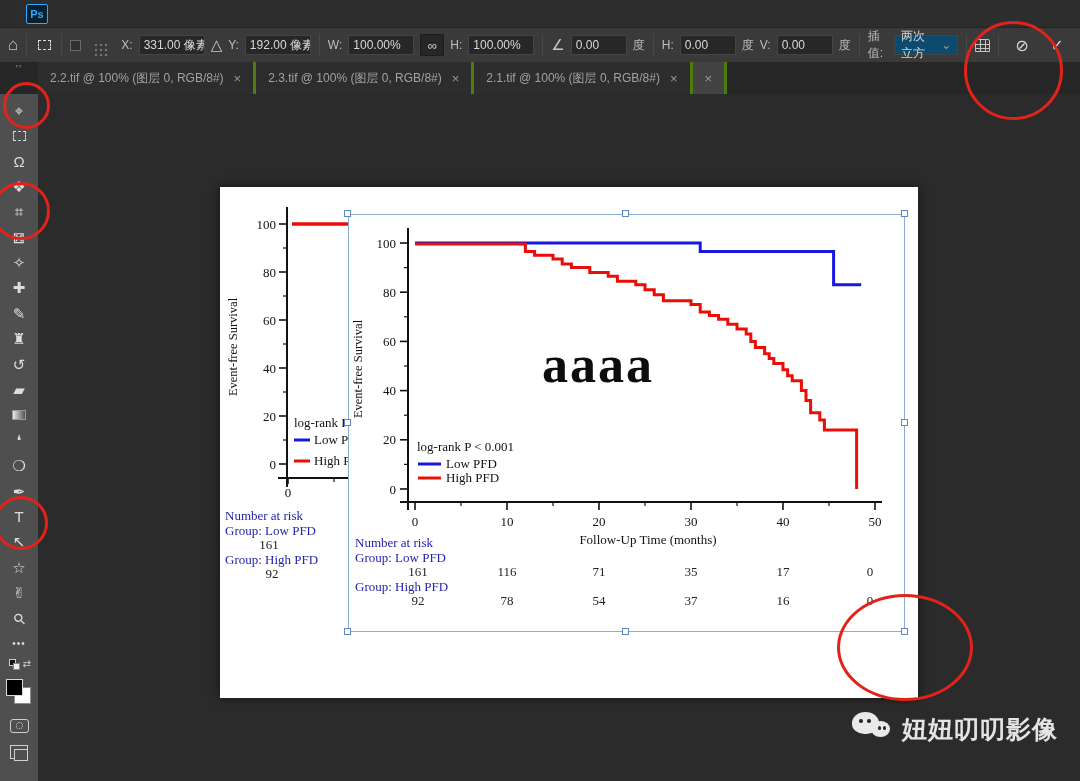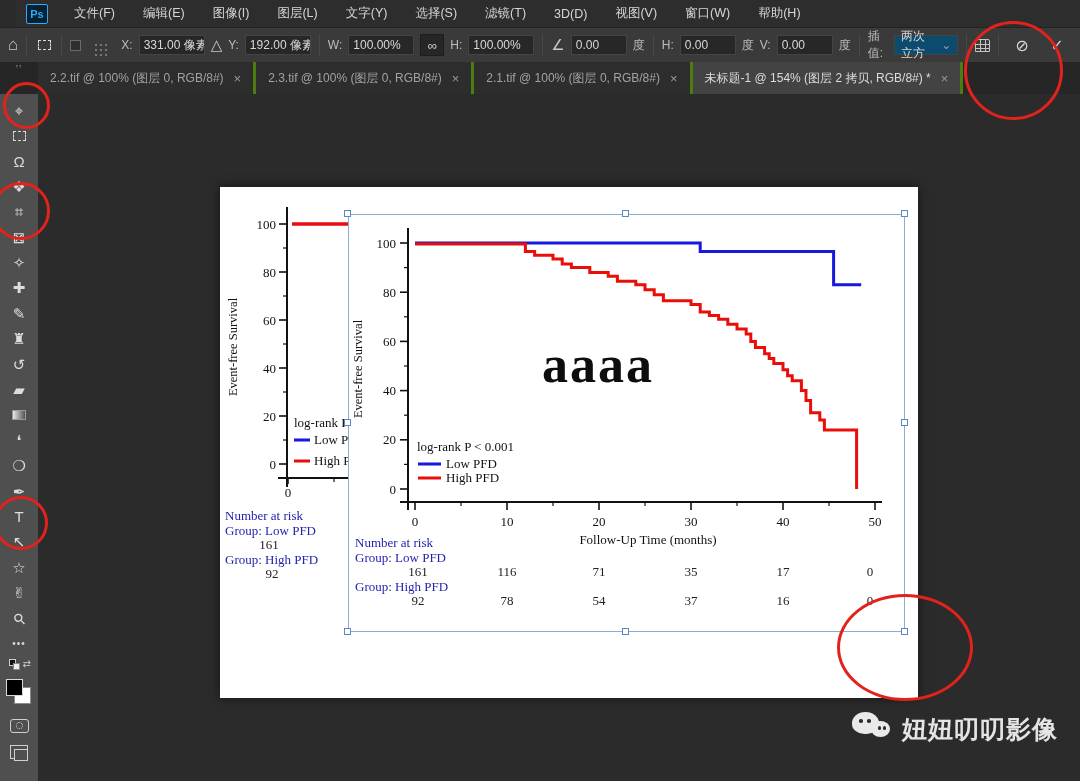--- a/index.html
+++ b/index.html
@@ -95,33 +95,20 @@
   .wm-b2 { position:absolute; right:2px; top:9px; width:19px; height:16px; background:#e9e9e9; border-radius:50%; }
   .wm-b2::after { content:""; position:absolute; right:2px; bottom:-3px; border:4px solid transparent; border-top-color:#e9e9e9; }
   .wm-eye { position:absolute; width:3.5px; height:3.5px; background:#2b2b2b; border-radius:50%; }
   .wm-text { color:#e4e4e4; font-size:25px; font-weight:bold; letter-spacing:1px; }
 </style>
 </head>
 <body>
 
 <div class="menubar">
   <div class="ps-logo">Ps</div>
-  <div id="menu-items" style="display:flex;">
-      <div class="menu-item">文件(F)</div>
-      <div class="menu-item">编辑(E)</div>
-      <div class="menu-item">图像(I)</div>
-      <div class="menu-item">图层(L)</div>
-      <div class="menu-item">文字(Y)</div>
-      <div class="menu-item">选择(S)</div>
-      <div class="menu-item">滤镜(T)</div>
-      <div class="menu-item">3D(D)</div>
-      <div class="menu-item">视图(V)</div>
-      <div class="menu-item">窗口(W)</div>
-      <div class="menu-item">帮助(H)</div>
-    </div>
 </div>
 
 <div class="optionsbar">
   <div class="ob-group">
     <span class="ob-icon" style="font-size:17px;">⌂</span>
   </div>
   <div class="ob-divider"></div>
   <div class="ob-group">
     <span class="tool" style="width:18px;">
         <span class="dashed-box"></span>
@@ -190,21 +177,20 @@
       </div>
       <div class="tab">
         <span>2.3.tif @ 100% (图层 0, RGB/8#)</span>
         <span class="close">×</span>
       </div>
       <div class="tab">
         <span>2.1.tif @ 100% (图层 0, RGB/8#)</span>
         <span class="close">×</span>
       </div>
       <div class="tab active">
-        <span>未标题-1 @ 154% (图层 2 拷贝, RGB/8#) *</span>
         <span class="close">×</span>
       </div>
     </div>
 </div>
 
 <div class="toolbar">
   <div id="tools" style="display:flex;flex-direction:column;align-items:center;">
       <div class="tool">⌖</div>
       <div class="tool">
         <span class="dashed-box"></span>

